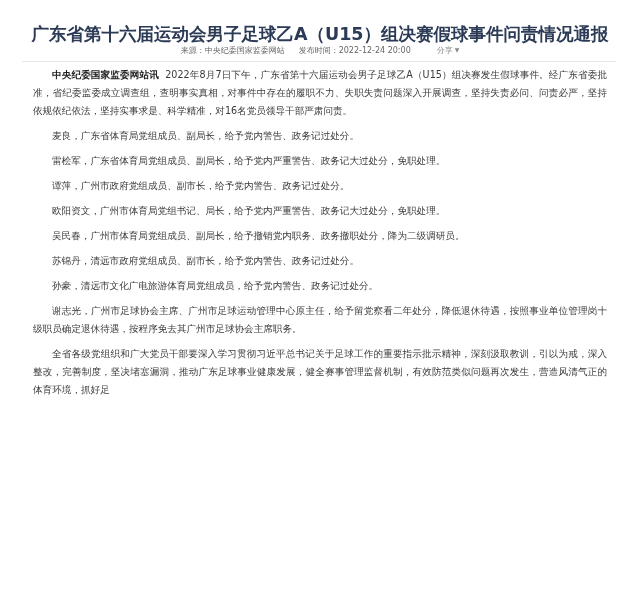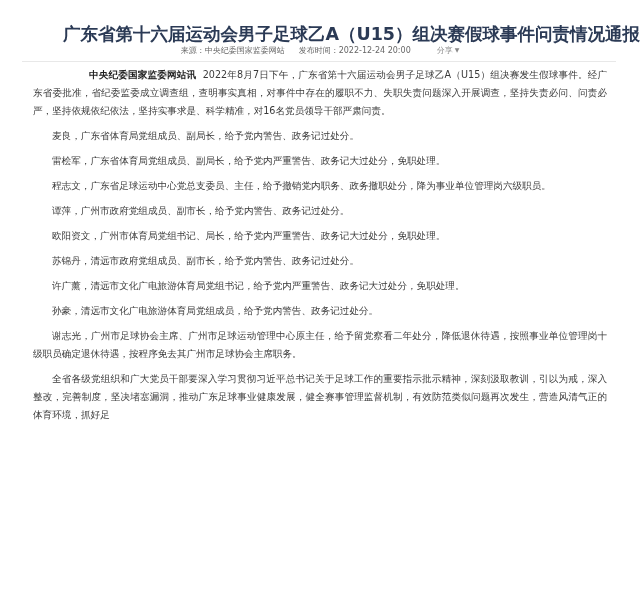--- a/index.html
+++ b/index.html
@@ -20,21 +20,21 @@
       left: 0;
       top: 0;
       width: 640px;
       height: 592px;
     }
     .title {
       position: absolute;
       left: 0;
       top: 12px;
       width: 640px;
-      text-align: right;
+      text-align: center;
       font-size: 17.5px;
       font-weight: bold;
       color: #2b3a55;
       letter-spacing: 0px;
       white-space: nowrap;
       line-height: 20px;
     }
     .meta {
       position: absolute;
       left: 0;
@@ -80,45 +80,43 @@
     }
     .article p.indent {
       text-indent: 19px;
     }
     .article p.item {
       padding-left: 19px;
     }
     .lead-source {
       font-weight: bold;
       color: #222222;
-      margin-left: 37px;
     }
   </style>
 </head>
 <body>
 
 <div class="page">
 
   <h1 class="title">广东省第十六届运动会男子足球乙A（U15）组决赛假球事件问责情况通报</h1>
 
   <div class="meta">
     <span>来源：中央纪委国家监委网站</span><span class="gap"></span><span>发布时间：2022-12-24 20:00</span><span class="gap2"></span><span class="share"><span>分享</span><span class="caret">▼</span></span>
   </div>
 
   <div class="divider"></div>
 
   <div class="article">
     <p class="indent"><span class="lead-source">中央纪委国家监委网站讯</span>&nbsp;&nbsp;<span>2022年8月7日下午，广东省第十六届运动会男子足球乙A（U15）组决赛发生假球事件。经广东省委批准，省纪委监委成立调查组，查明事实真相，对事件中存在的履职不力、失职失责问题深入开展调查，坚持失责必问、问责必严，坚持依规依纪依法，坚持实事求是、科学精准，对16名党员领导干部严肃问责。</span></p>
 
     <p class="item">麦良，广东省体育局党组成员、副局长，给予党内警告、政务记过处分。</p>
     <p class="item">雷桧军，广东省体育局党组成员、副局长，给予党内严重警告、政务记大过处分，免职处理。</p>
-    <p class="item">程志文，广东省足球运动中心党总支委员、主任，给予撤销党内职务、政务撤职处分，降为事业单位管理岗六级职员。</p>
     <p class="item">谭萍，广州市政府党组成员、副市长，给予党内警告、政务记过处分。</p>
     <p class="item">欧阳资文，广州市体育局党组书记、局长，给予党内严重警告、政务记大过处分，免职处理。</p>
+    <p class="item">吴民春，广州市体育局党组成员、副局长，给予撤销党内职务、政务撤职处分，降为二级调研员。</p>
     <p class="item">苏锦丹，清远市政府党组成员、副市长，给予党内警告、政务记过处分。</p>
-    <p class="item">许广薰，清远市文化广电旅游体育局党组书记，给予党内严重警告、政务记大过处分，免职处理。</p>
     <p class="item">孙豪，清远市文化广电旅游体育局党组成员，给予党内警告、政务记过处分。</p>
 
     <p class="indent">谢志光，广州市足球协会主席、广州市足球运动管理中心原主任，给予留党察看二年处分，降低退休待遇，按照事业单位管理岗十级职员确定退休待遇，按程序免去其广州市足球协会主席职务。</p>
     <p class="indent">全省各级党组织和广大党员干部要深入学习贯彻习近平总书记关于足球工作的重要指示批示精神，深刻汲取教训，引以为戒，深入整改，完善制度，坚决堵塞漏洞，推动广东足球事业健康发展，健全赛事管理监督机制，有效防范类似问题再次发生，营造风清气正的体育环境，抓好足</p>
   </div>
 
 </div>
 
 </body></html>

